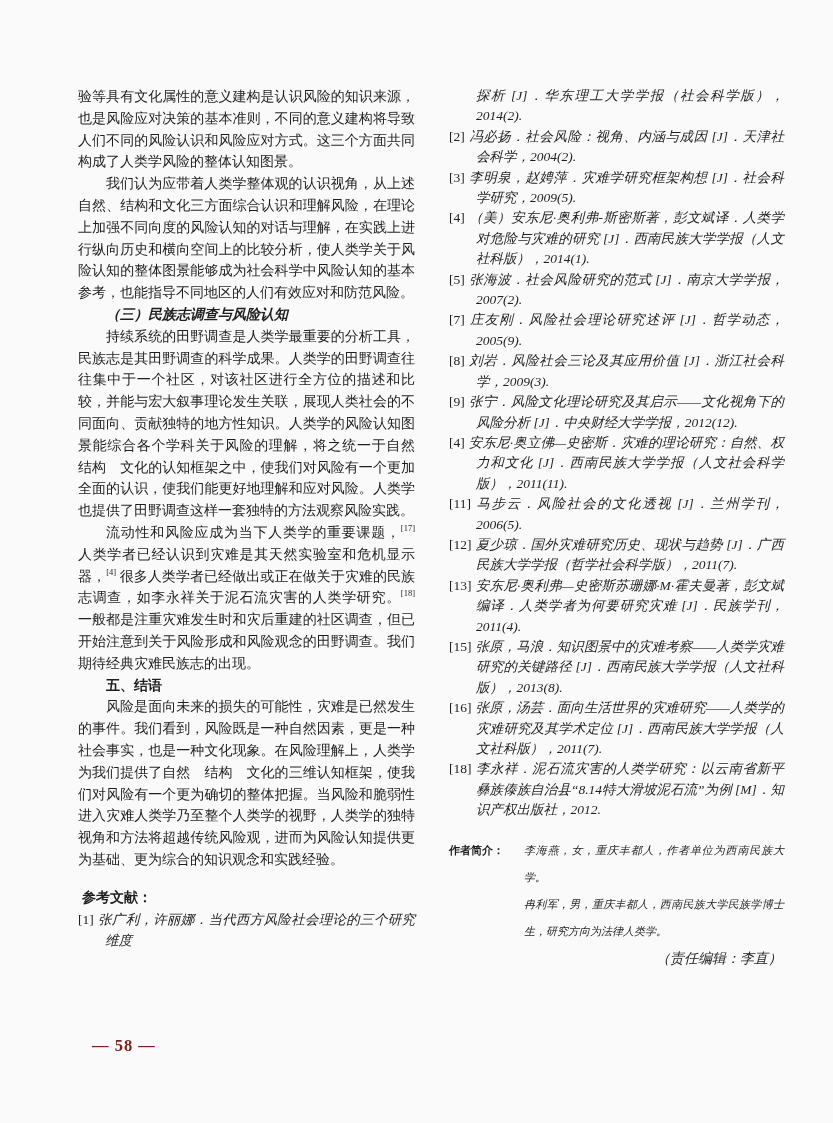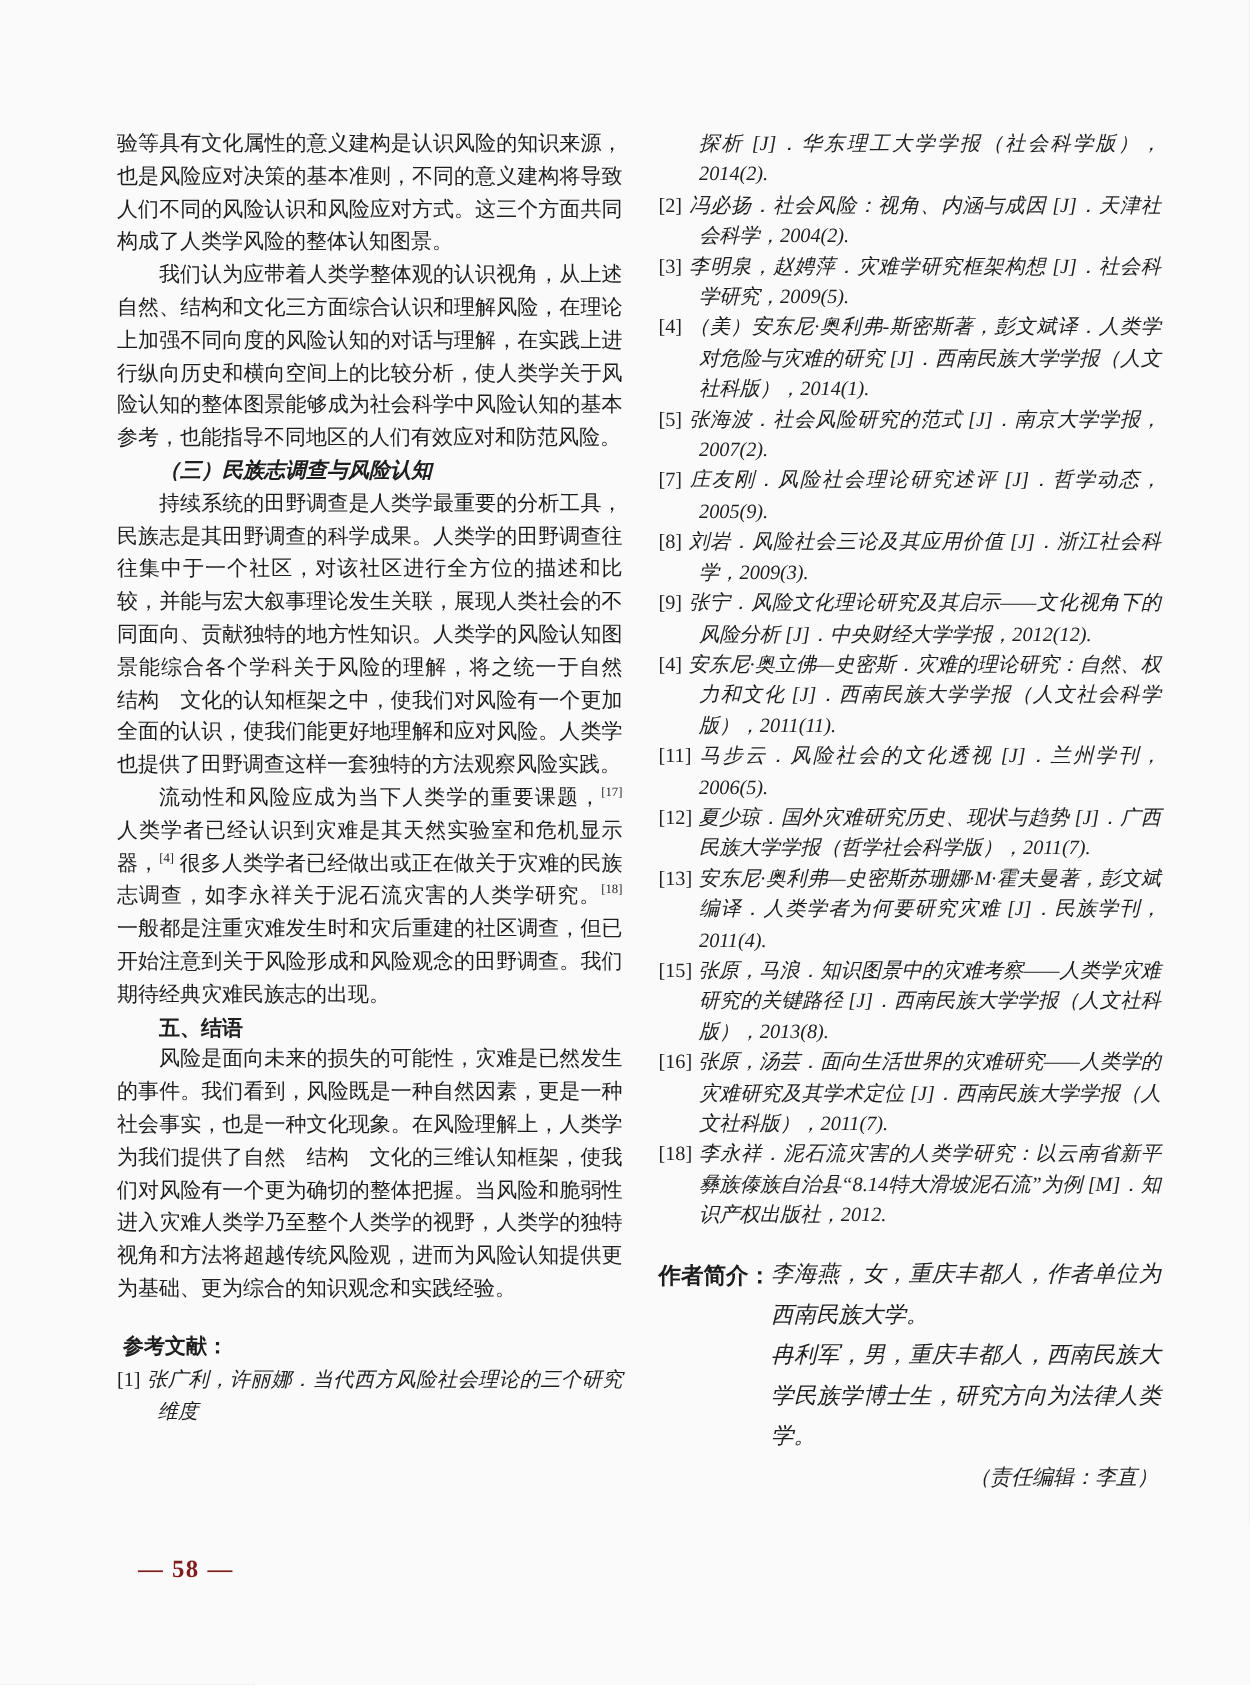--- a/index.html
+++ b/index.html
@@ -10,21 +10,21 @@
     background: #fbfafa;
     overflow: hidden;
     font-family: "Liberation Serif", "DejaVu Serif", serif;
     color: #1e1e1e;
   }
   .columns {
     position: absolute;
     left: 78px;
     top: 86px;
     display: flex;
-    gap: 8px;
+    gap: 18px;
   }
   .col-left  { width: 337px; }
   .col-right { width: 335px; margin-left: 16px; }
 
   
   .body-para {
     margin: 0;
     font-size: 14px;
     line-height: 21.8px;
     text-align: justify;
@@ -75,33 +75,33 @@
     text-indent: -27px;
   }
   .ref.cont { text-indent: 0; }
   .ref .ref-no { font-style: normal; margin-right: 4px; }
 
   
   .bio-block {
     position: relative;
     margin-top: 16px;
     padding-left: 75px;
-    font-size: 15px;
+    font-size: 11px;
     line-height: 27px;
     text-align: justify;
   }
   .bio-label {
     position: absolute;
     left: 0;
     top: 0;
     font-weight: bold;
     font-style: normal;
     font-family: "Liberation Sans", "DejaVu Sans", sans-serif;
   }
-  .bio-entry { font-style: italic; font-family: Liberation Mono, monospace; }
+  .bio-entry { font-style: italic; }
   .editor-line {
     margin-top: 2px;
     font-size: 14px;
     line-height: 24px;
     font-style: italic;
     text-align: right;
     padding-right: 2px;
   }
 
   

